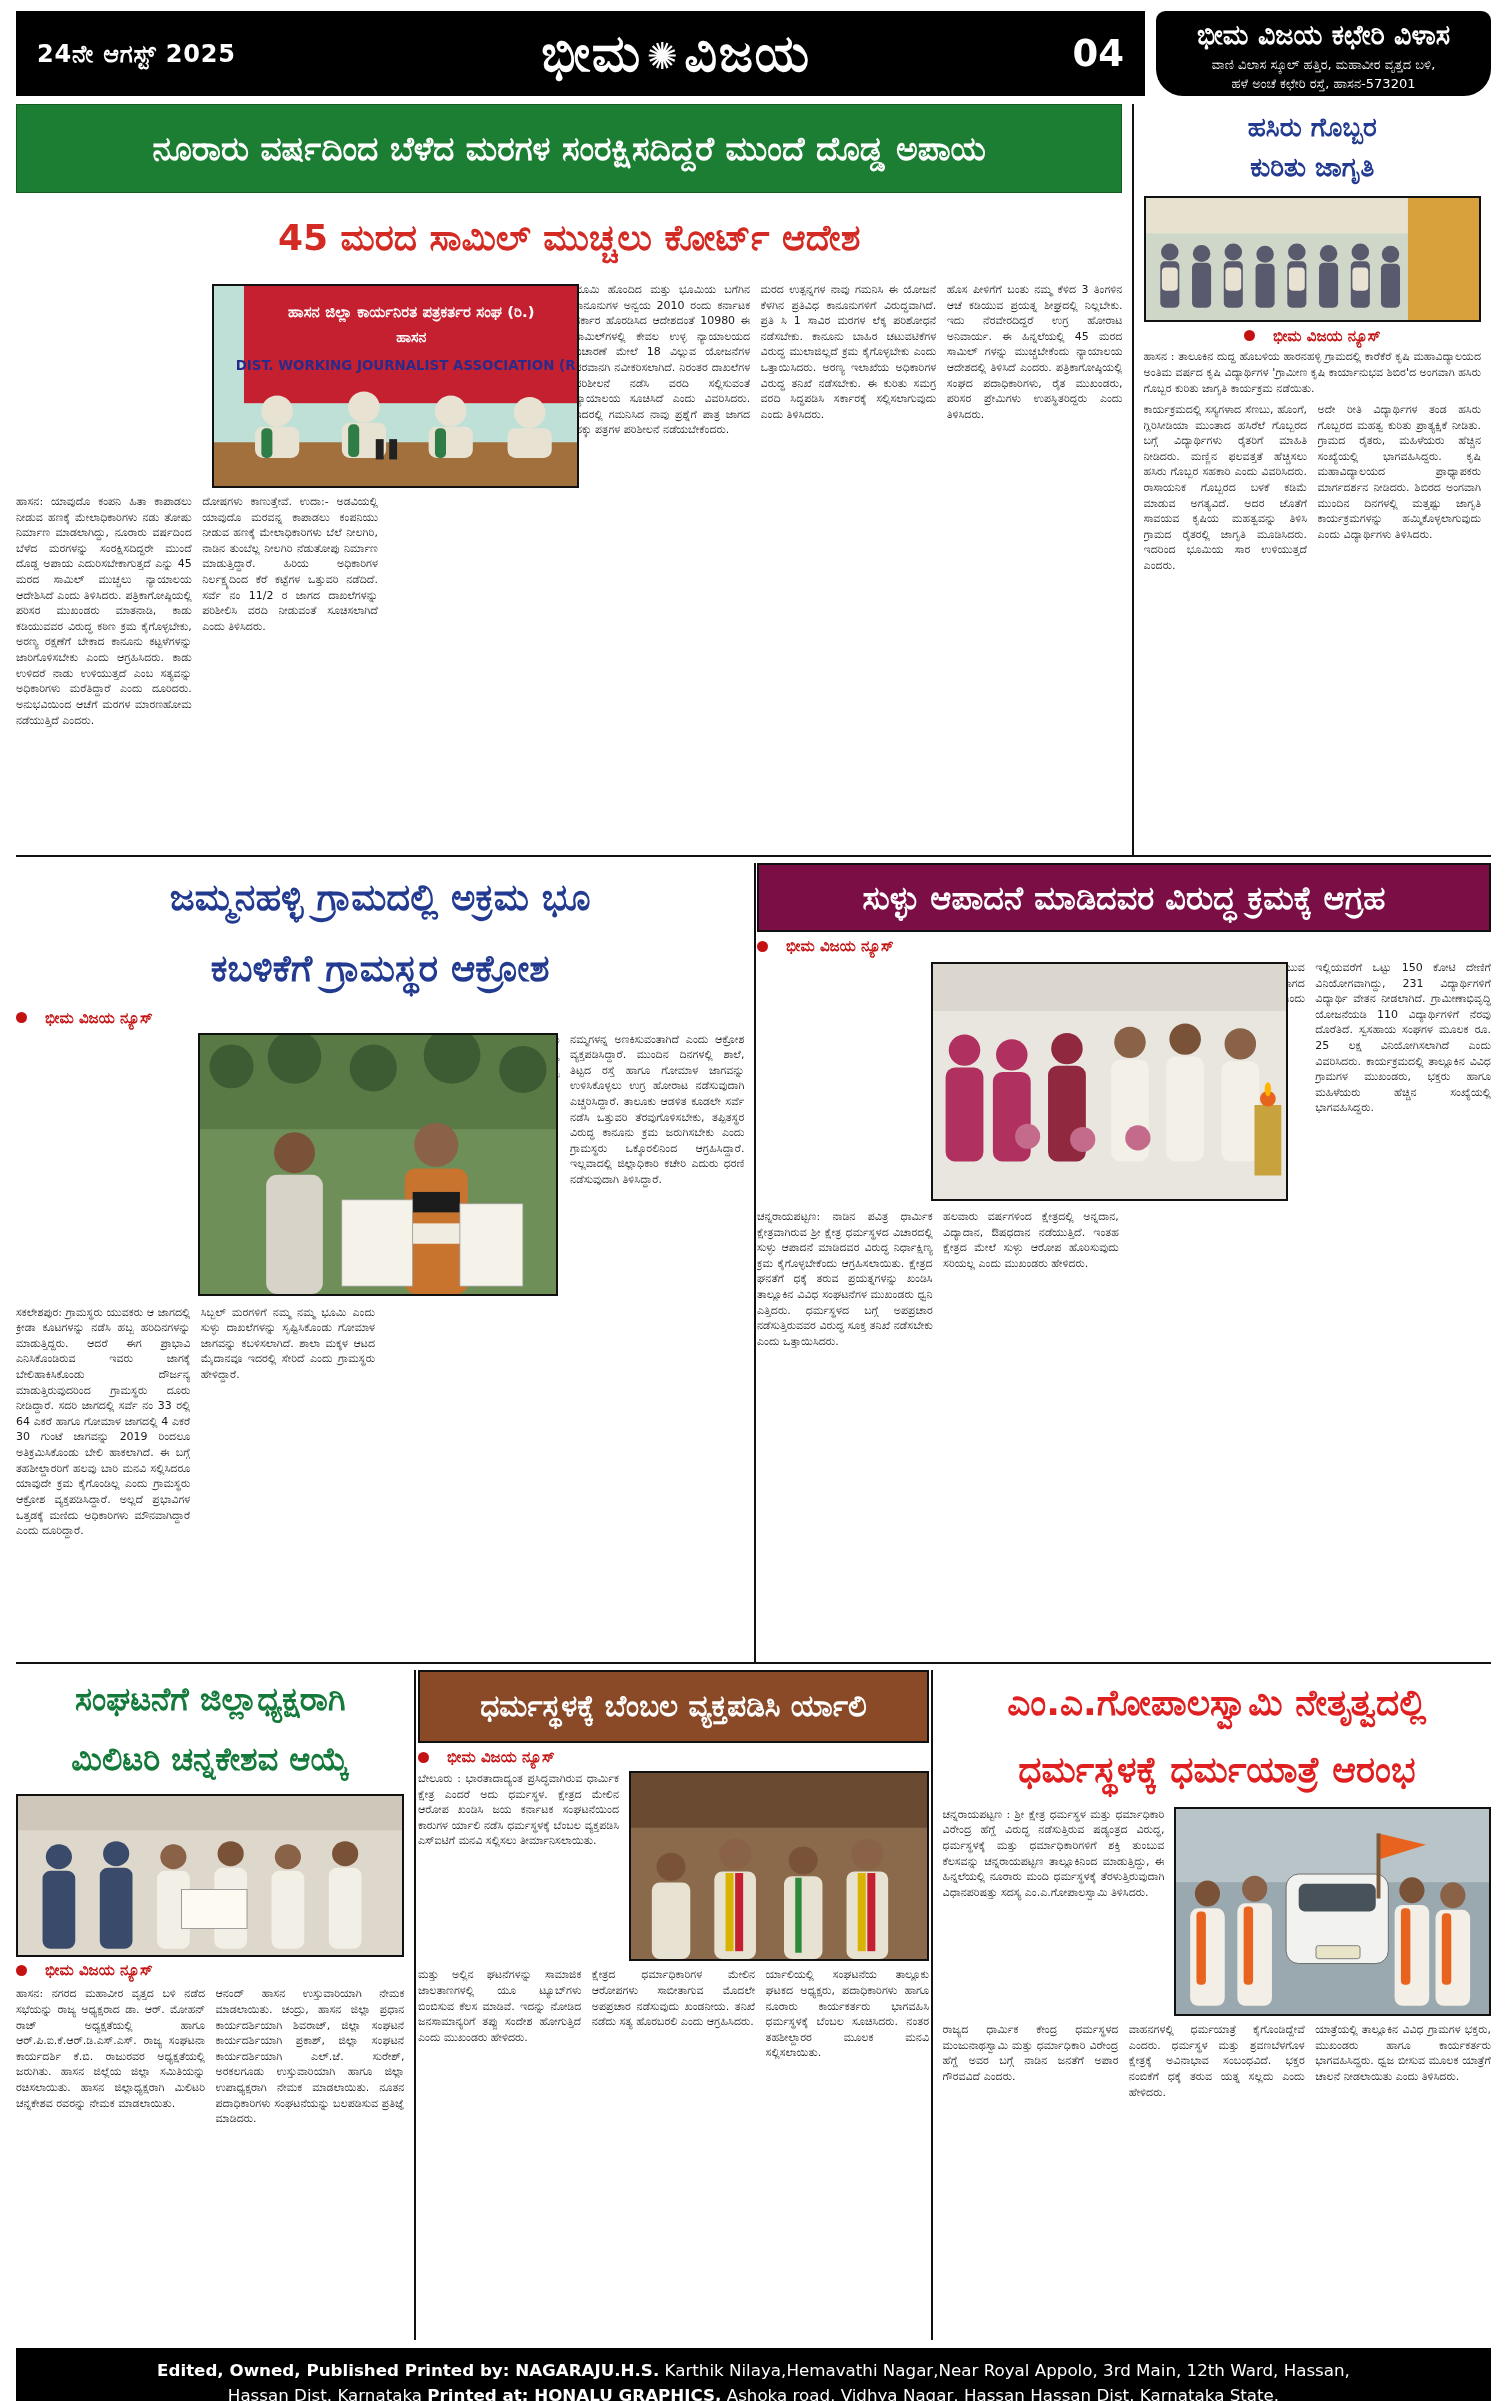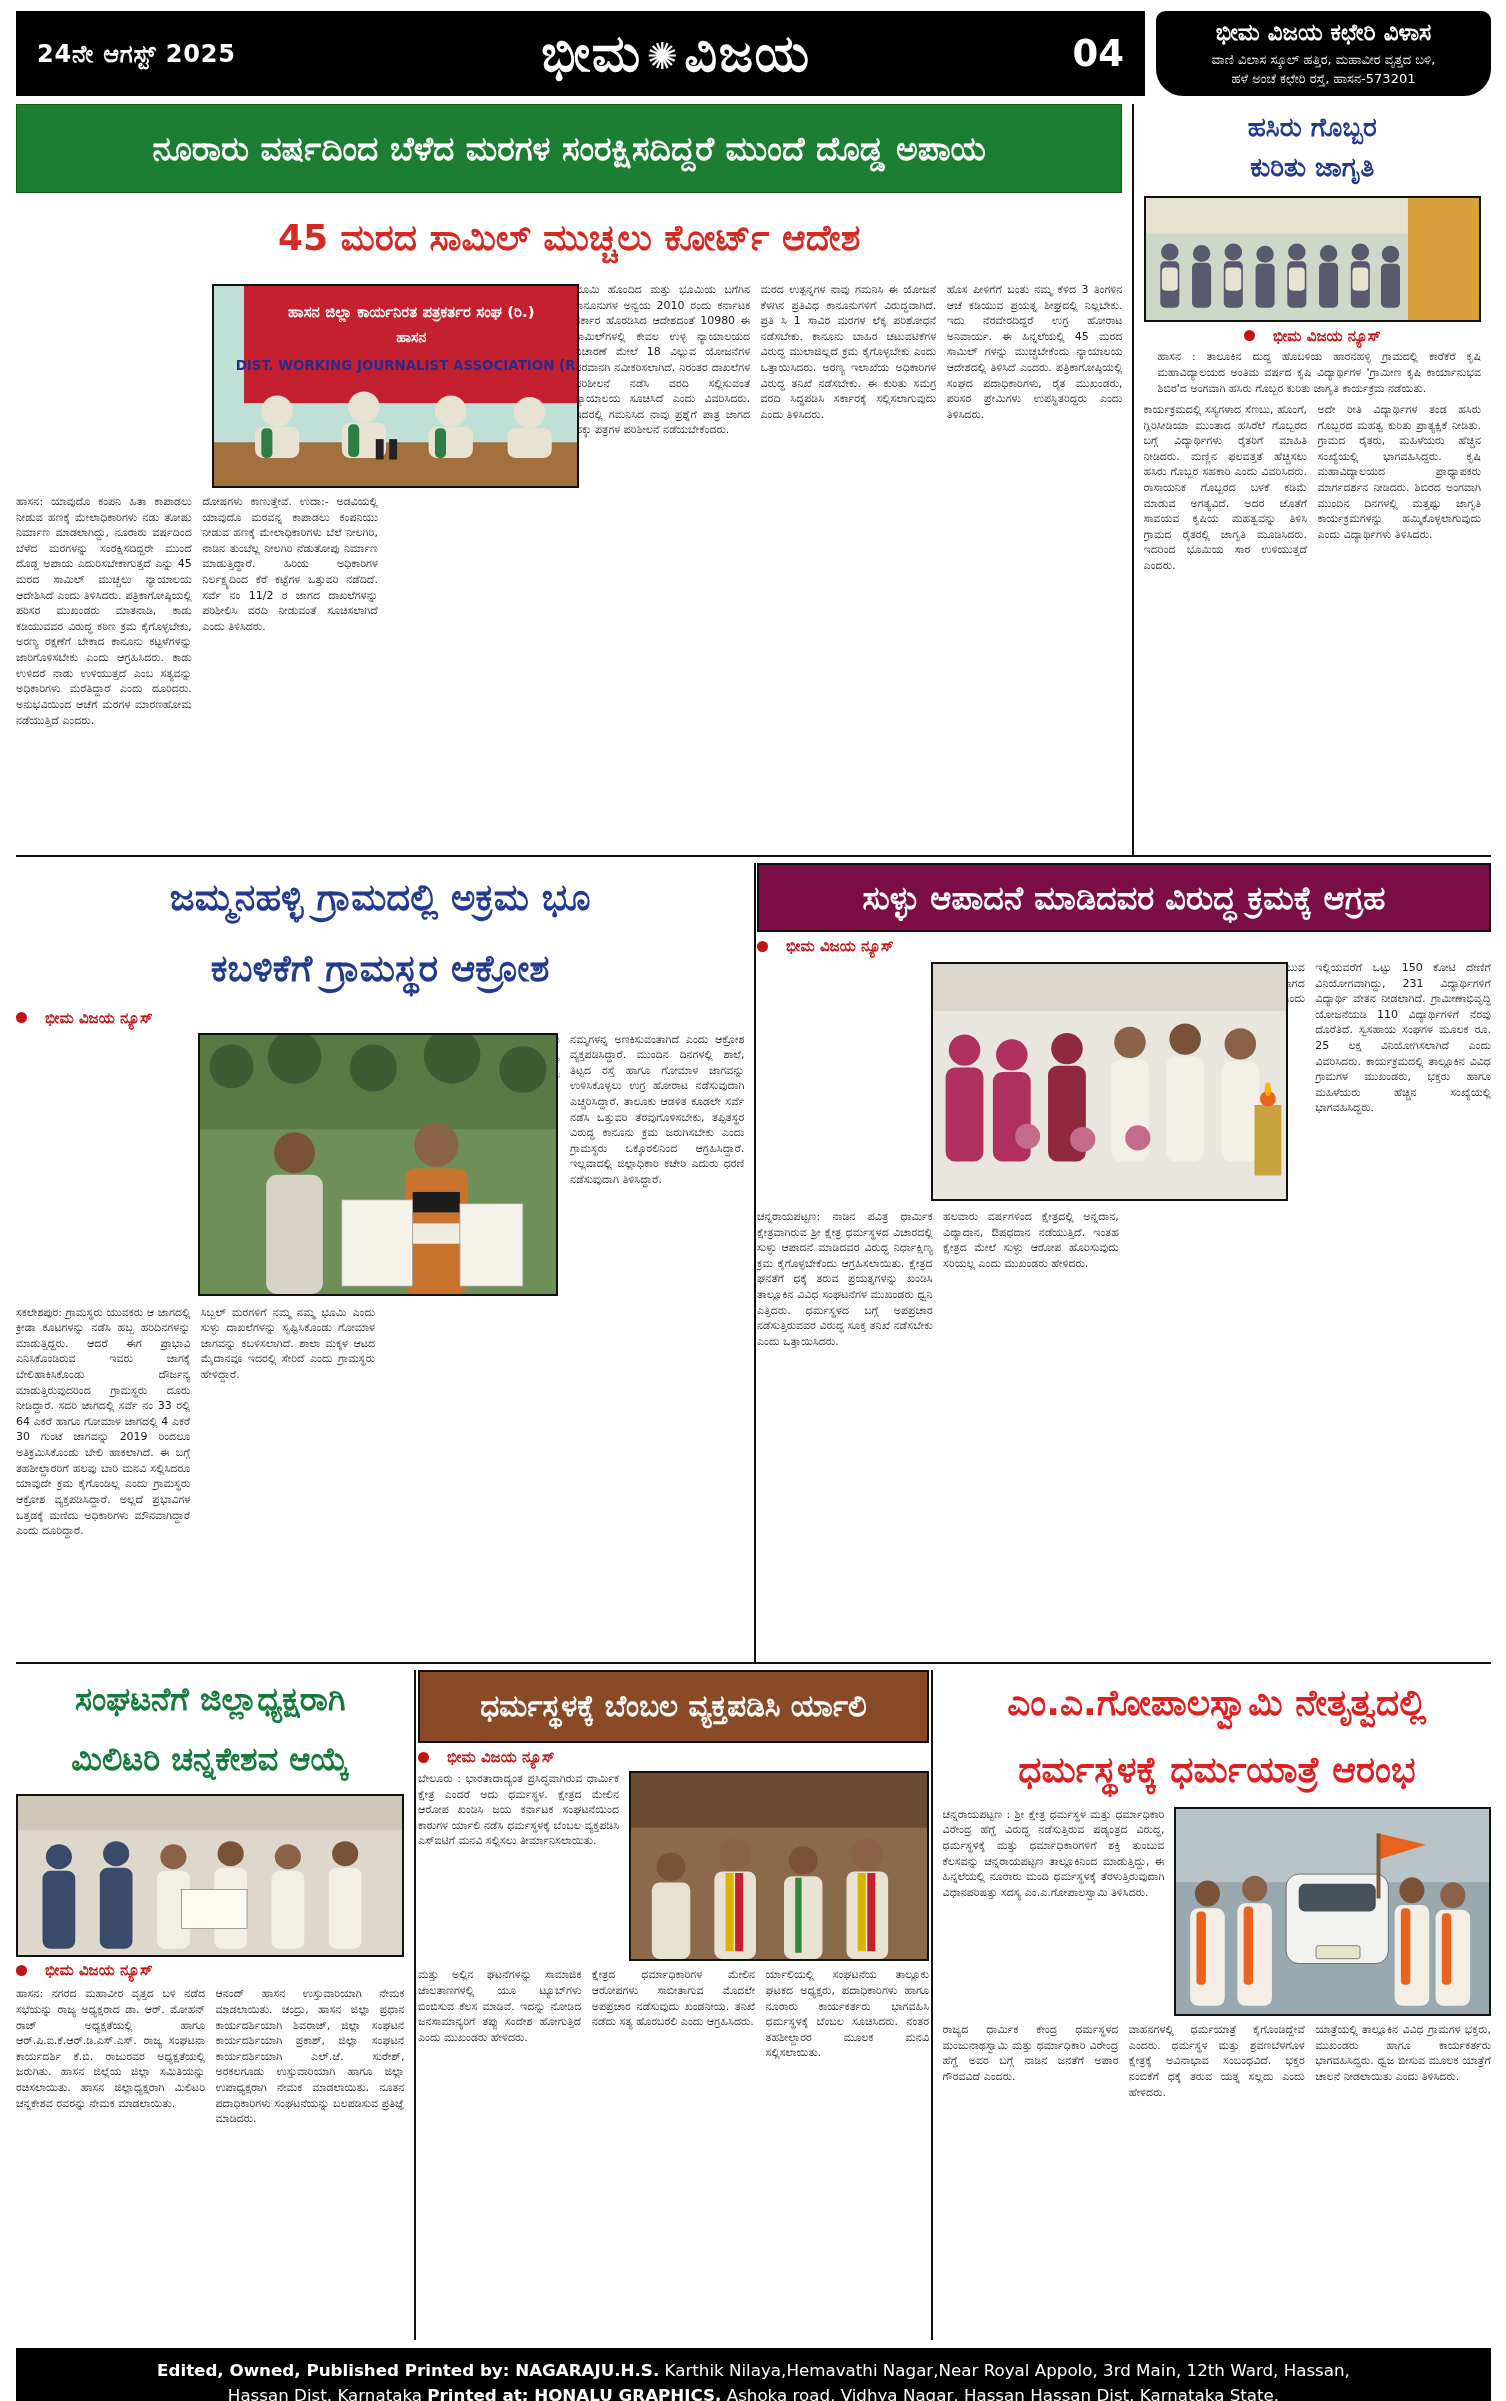--- a/index.html
+++ b/index.html
@@ -18,21 +18,21 @@
     padding:0 21px; margin-right:11px;
   }
   .hdr-date { font-size:24px; font-weight:bold; width:263px; letter-spacing:0.8px; }
   .masthead { flex:1; text-align:center; font-size:51px; font-weight:bold; white-space:nowrap; letter-spacing:1.6px; }
   .chakra { display:inline-block; font-size:37px; vertical-align:middle; margin:0 4.8px; color:#fff; }
   .hdr-page { font-size:37px; font-weight:bold; width:72px; text-align:right; }
   .office {
     width:335px; background:#000; color:#fff; text-align:center;
     border-radius:9.6px 9.6px 27px 27px; padding:8px 11px 6.4px 11px;
   }
-  .office-title { font-size:23px; font-weight:bold; margin-bottom:4.8px; }
+  .office-title { font-size:27px; font-weight:bold; margin-bottom:4.8px; }
   .office-line { font-size:13px; line-height:1.45; }
 
   
   .byline { color:#c41212; font-weight:bold; font-size:15px; display:flex; align-items:center; gap:18px; margin:4.8px 0; }
   .byline .dot { width:11px; height:11px; border-radius:50%; background:#c41212; display:inline-block; }
   .byline.center { justify-content:center; }
   .bodytxt { font-size:11px; line-height:1.42; text-align:justify; overflow:hidden; }
   .cols { display:flex; gap:10.4px; position:relative; }
   .col { flex:1; overflow:hidden; }
   .photo { border:2.4px solid #111; overflow:hidden; position:relative; background:#ccc; }
@@ -53,21 +53,21 @@
     height:89px; display:flex; align-items:center; justify-content:center; white-space:nowrap;
   }
   .main-cols { height:558px; }
   .main-cols .col { font-size:11px; }
   .photo-press { position:absolute; left:196px; top:1.6px; width:367px; height:204px; }
   .main-cols .col:nth-child(2), .main-cols .col:nth-child(3) { padding-top:212px; }
 
   .rail { width:349px; padding-left:9.6px; }
   .rail-headline { color:#223a8f; font-weight:bold; font-size:26px; text-align:center; line-height:1.55; margin-top:3.2px; }
   .photo-manure { height:126px; margin-top:8px; }
-  .rail-lead { font-size:11px; line-height:1.45; text-align:justify; margin-top:1.6px;margin-left:14px; }
+  .rail-lead { font-size:11px; line-height:1.45; text-align:justify; margin-top:1.6px; }
   .rail-cols { height:349px; margin-top:4.8px; }
 
   
   .mid-band { display:flex; height:807px; padding-top:6.4px; }
   .mid-left { width:740px; padding-right:9.6px; border-right:2.4px solid #111; }
   .mid-left-headline { color:#223a8f; font-weight:bold; font-size:37px; text-align:center; line-height:1.9; }
   .mid-left-cols { height:600px; margin-top:1.6px; }
   .photo-villagers { position:absolute; left:182px; top:1.6px; width:360px; height:263px; }
   .mid-left-cols .col:nth-child(2), .mid-left-cols .col:nth-child(3) { padding-top:273px; }
 

